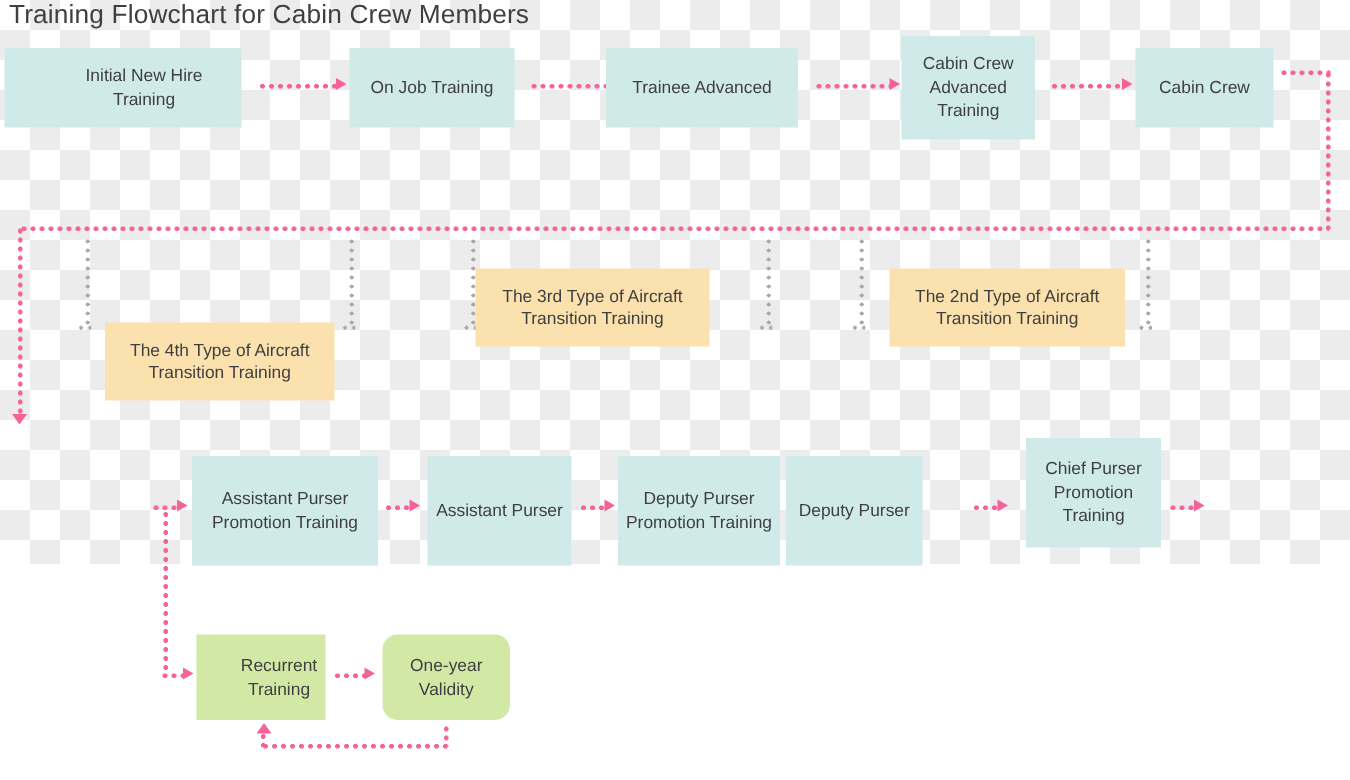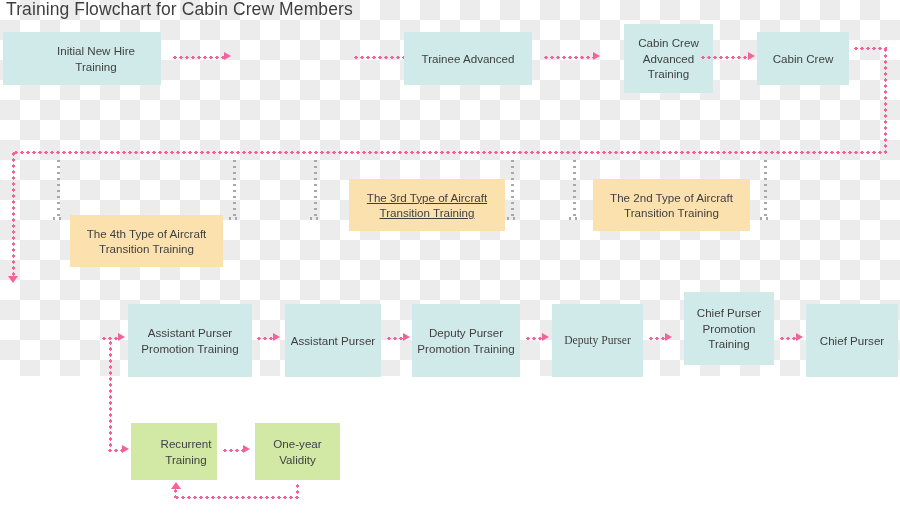--- a/index.html
+++ b/index.html
@@ -60,30 +60,31 @@
 
 <div id="canvas">
 
   <div class="title">Training Flowchart for Cabin Crew Members</div>
 
   <div class="node blue" style="left:3px;top:32px;width:158px;height:53px;padding-left:32px;">Initial New Hire Training</div>
 
   <div class="hdot" style="left:172px;top:56px;width:54px;"></div>
   <div class="arrow right" style="left:224px;top:52px;"></div>
 
+  <div class="node blue" style="left:233px;top:32px;width:110px;height:53px;">On Job Training</div>
 
   <div class="hdot" style="left:353px;top:56px;width:54px;"></div>
   <div class="arrow right" style="left:405px;top:52px;"></div>
 
   <div class="node blue" style="left:404px;top:32px;width:128px;height:53px;">Trainee Advanced</div>
 
   <div class="hdot" style="left:543px;top:56px;width:52px;"></div>
   <div class="arrow right" style="left:593px;top:52px;"></div>
 
-  <div class="node blue" style="left:624px;top:24px;width:89px;height:69px;text-align:center;">Cabin Crew Advanced Training</div>
+  <div class="node blue" style="left:601px;top:24px;width:89px;height:69px;text-align:center;">Cabin Crew Advanced Training</div>
 
   <div class="hdot" style="left:700px;top:56px;width:50px;"></div>
   <div class="arrow right" style="left:748px;top:52px;"></div>
 
   <div class="node blue" style="left:757px;top:32px;width:92px;height:53px;">Cabin Crew</div>
 
   <div class="hdot" style="left:853px;top:47px;width:34px;"></div>
   <div class="vdot" style="left:884px;top:47px;height:106px;"></div>
   <div class="hdot" style="left:13px;top:151px;width:873px;"></div>
   <div class="vdot" style="left:12px;top:151px;height:128px;"></div>
@@ -93,21 +94,21 @@
   <div class="hdot gray" style="left:51px;top:217px;width:10px;"></div>
 
   <div class="node orange" style="left:70px;top:179px;width:153px;height:52px;margin-top:36px;">The 4th Type of Aircraft Transition Training</div>
 
   <div class="vdot gray" style="left:233px;top:158px;height:62px;"></div>
   <div class="hdot gray" style="left:227px;top:217px;width:10px;"></div>
 
   <div class="vdot gray" style="left:314px;top:158px;height:62px;"></div>
   <div class="hdot gray" style="left:308px;top:217px;width:10px;"></div>
 
-  <div class="node orange" style="left:349px;top:179px;width:156px;height:52px;text-decoration:underline;">The 3rd Type of Aircraft Transition Training</div>
+  <div class="node orange" style="left:317px;top:179px;width:156px;height:52px;">The 3rd Type of Aircraft Transition Training</div>
 
   <div class="vdot gray" style="left:511px;top:158px;height:62px;"></div>
   <div class="hdot gray" style="left:505px;top:217px;width:10px;"></div>
 
   <div class="vdot gray" style="left:573px;top:158px;height:62px;"></div>
   <div class="hdot gray" style="left:567px;top:217px;width:10px;"></div>
 
   <div class="node orange" style="left:593px;top:179px;width:157px;height:52px;">The 2nd Type of Aircraft Transition Training</div>
 
   <div class="vdot gray" style="left:764px;top:158px;height:62px;"></div>
@@ -125,41 +126,40 @@
   <div class="node blue" style="left:285px;top:304px;width:96px;height:73px;">Assistant Purser</div>
 
   <div class="hdot" style="left:386px;top:337px;width:20px;"></div>
   <div class="arrow right" style="left:403px;top:333px;"></div>
 
   <div class="node blue" style="left:412px;top:304px;width:108px;height:73px;">Deputy Purser Promotion Training</div>
 
   <div class="hdot" style="left:525px;top:337px;width:20px;"></div>
   <div class="arrow right" style="left:542px;top:333px;"></div>
 
-  <div class="node blue" style="left:552px;top:304px;width:91px;height:73px;font-family:Liberation Serif, serif;">Deputy Purser</div>
+  <div class="node blue" style="left:524px;top:304px;width:91px;height:73px;">Deputy Purser</div>
 
   <div class="hdot" style="left:648px;top:337px;width:20px;"></div>
   <div class="arrow right" style="left:665px;top:333px;"></div>
 
   <div class="node blue" style="left:684px;top:292px;width:90px;height:73px;">Chief Purser Promotion Training</div>
 
   <div class="hdot" style="left:779px;top:337px;width:20px;"></div>
   <div class="arrow right" style="left:796px;top:333px;"></div>
 
-  <div class="node blue" style="left:806px;top:304px;width:92px;height:73px;">Chief Purser</div>
 
   <div class="vdot" style="left:109px;top:340px;height:110px;"></div>
   <div class="hdot" style="left:107px;top:449px;width:18px;"></div>
   <div class="arrow right" style="left:122px;top:445px;"></div>
 
   <div class="node green" style="left:131px;top:423px;width:86px;height:57px;padding-left:28px;">Recurrent Training</div>
 
   <div class="hdot" style="left:222px;top:449px;width:24px;"></div>
   <div class="arrow right" style="left:243px;top:445px;"></div>
 
-  <div class="node green" style="left:255px;top:423px;width:85px;height:57px;">One-year Validity</div>
+  <div class="node green" style="left:255px;top:423px;width:85px;height:57px;border-radius:10px;">One-year Validity</div>
 
   <div class="vdot" style="left:296px;top:483px;height:15px;"></div>
   <div class="hdot" style="left:174px;top:496px;width:124px;"></div>
   <div class="vdot" style="left:174px;top:488px;height:10px;"></div>
   <div class="arrow up" style="left:171px;top:482px;"></div>
 
 </div>
 
 </body></html>

